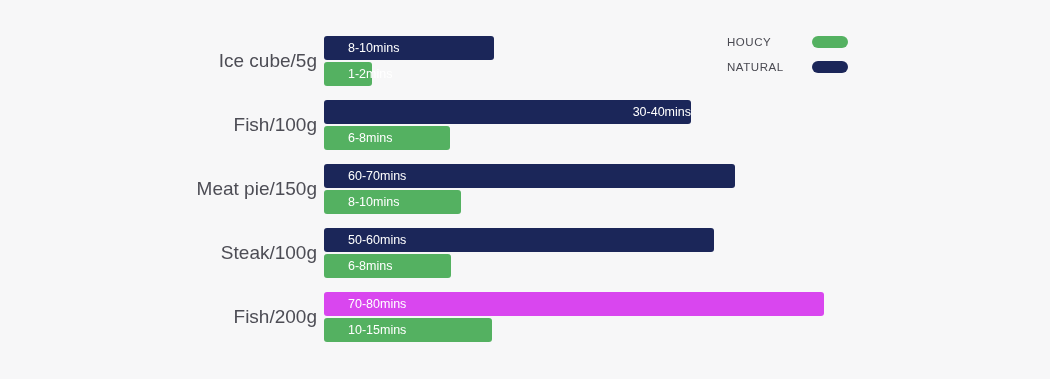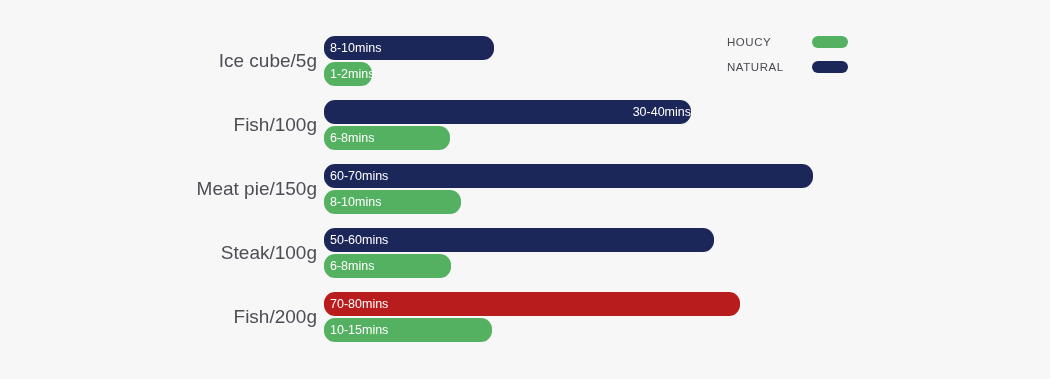--- a/index.html
+++ b/index.html
@@ -73,26 +73,26 @@
     color: #4d4d55;
     white-space: nowrap;
   }
   .bars {
     position: absolute;
     left: 317px;
     top: 0;
   }
   .bar {
     height: 24px;
-    border-radius: 11px;
+    border-radius: 3px;
     position: relative;
     display: flex;
     align-items: center;
     box-sizing: border-box;
-    padding-left: 6px;
+    padding-left: 24px;
   }
   .bar-natural {
     background: #1b2659;
   }
   .bar-houcy {
     background: #54b161;
     margin-top: 2px;
   }
   .bar-value {
     font-size: 12.5px;
@@ -140,21 +140,21 @@
         </div>
         <div class="bar bar-houcy" style="width: 126px; background: rgb(84, 177, 97);">
           <span class="bar-value">6-8mins</span>
         </div>
       </div>
     </div>
 
     <div class="row">
       <div class="cat-label">Meat pie/150g</div>
       <div class="bars">
-        <div class="bar bar-natural" style="width: 489px; background: rgb(27, 38, 89);">
+        <div class="bar bar-natural" style="width: 411px; background: rgb(27, 38, 89);">
           <span class="bar-value">60-70mins</span>
         </div>
         <div class="bar bar-houcy" style="width: 137px; background: rgb(84, 177, 97);">
           <span class="bar-value">8-10mins</span>
         </div>
       </div>
     </div>
 
     <div class="row">
       <div class="cat-label">Steak/100g</div>
@@ -164,21 +164,21 @@
         </div>
         <div class="bar bar-houcy" style="width: 127px; background: rgb(84, 177, 97);">
           <span class="bar-value">6-8mins</span>
         </div>
       </div>
     </div>
 
     <div class="row">
       <div class="cat-label">Fish/200g</div>
       <div class="bars">
-        <div class="bar bar-natural" style="width: 416px; background: #b91c1c;">
+        <div class="bar bar-natural" style="width: 500px; background: #d946ef;">
           <span class="bar-value">70-80mins</span>
         </div>
         <div class="bar bar-houcy" style="width: 168px; background: rgb(84, 177, 97);">
           <span class="bar-value">10-15mins</span>
         </div>
       </div>
     </div>
 
   </div>
 </div>

